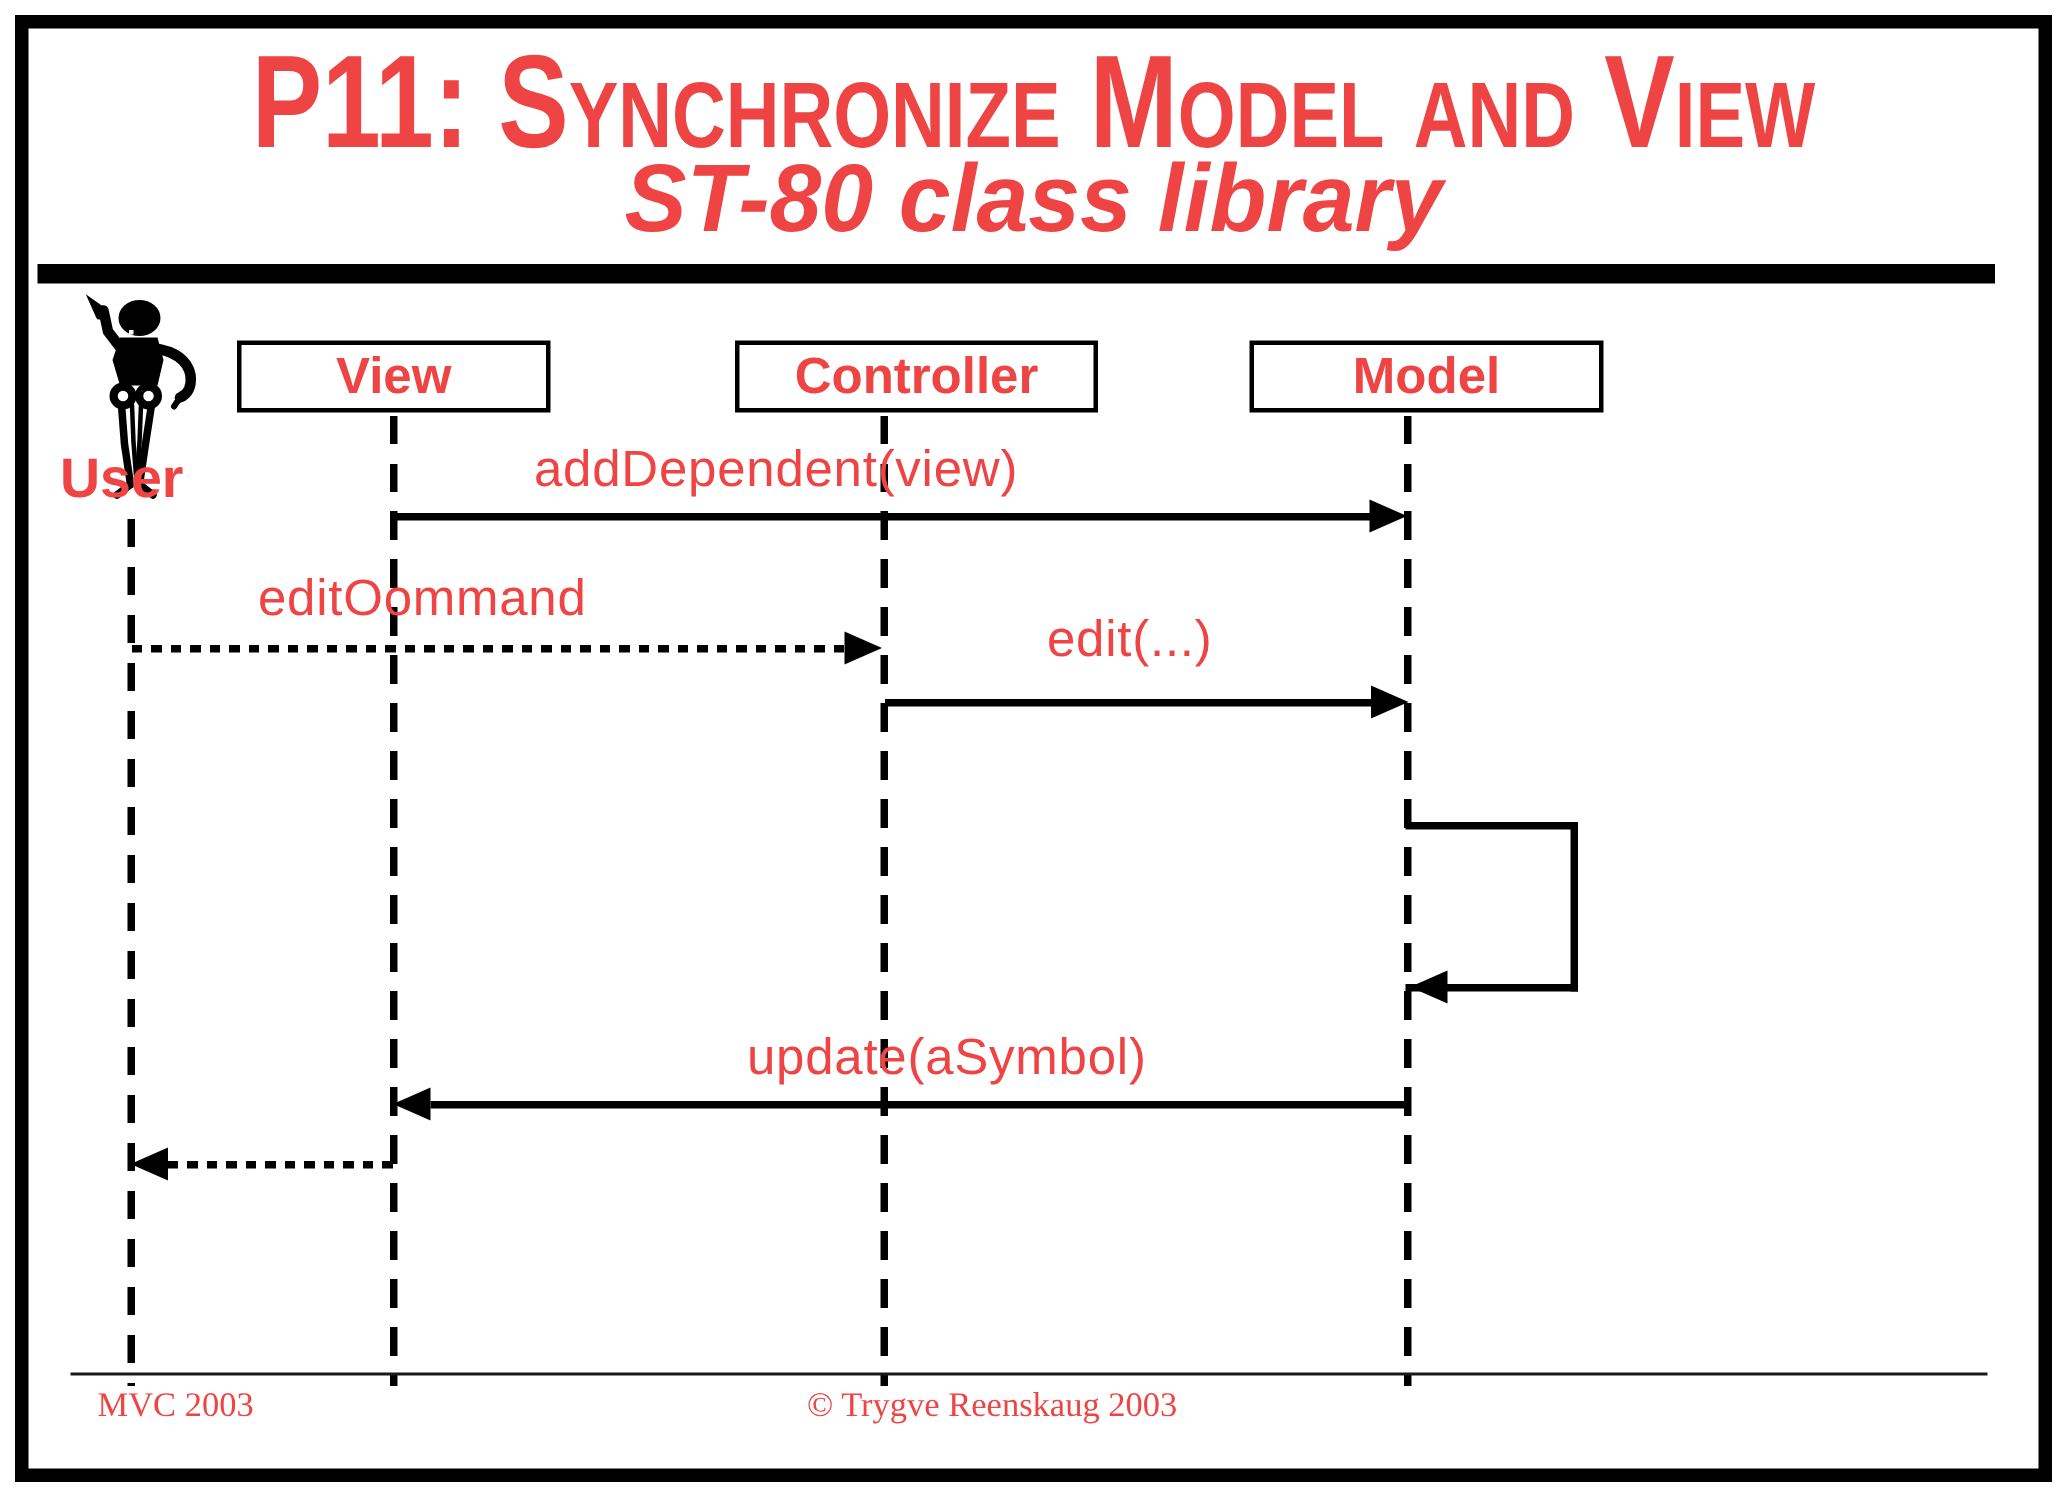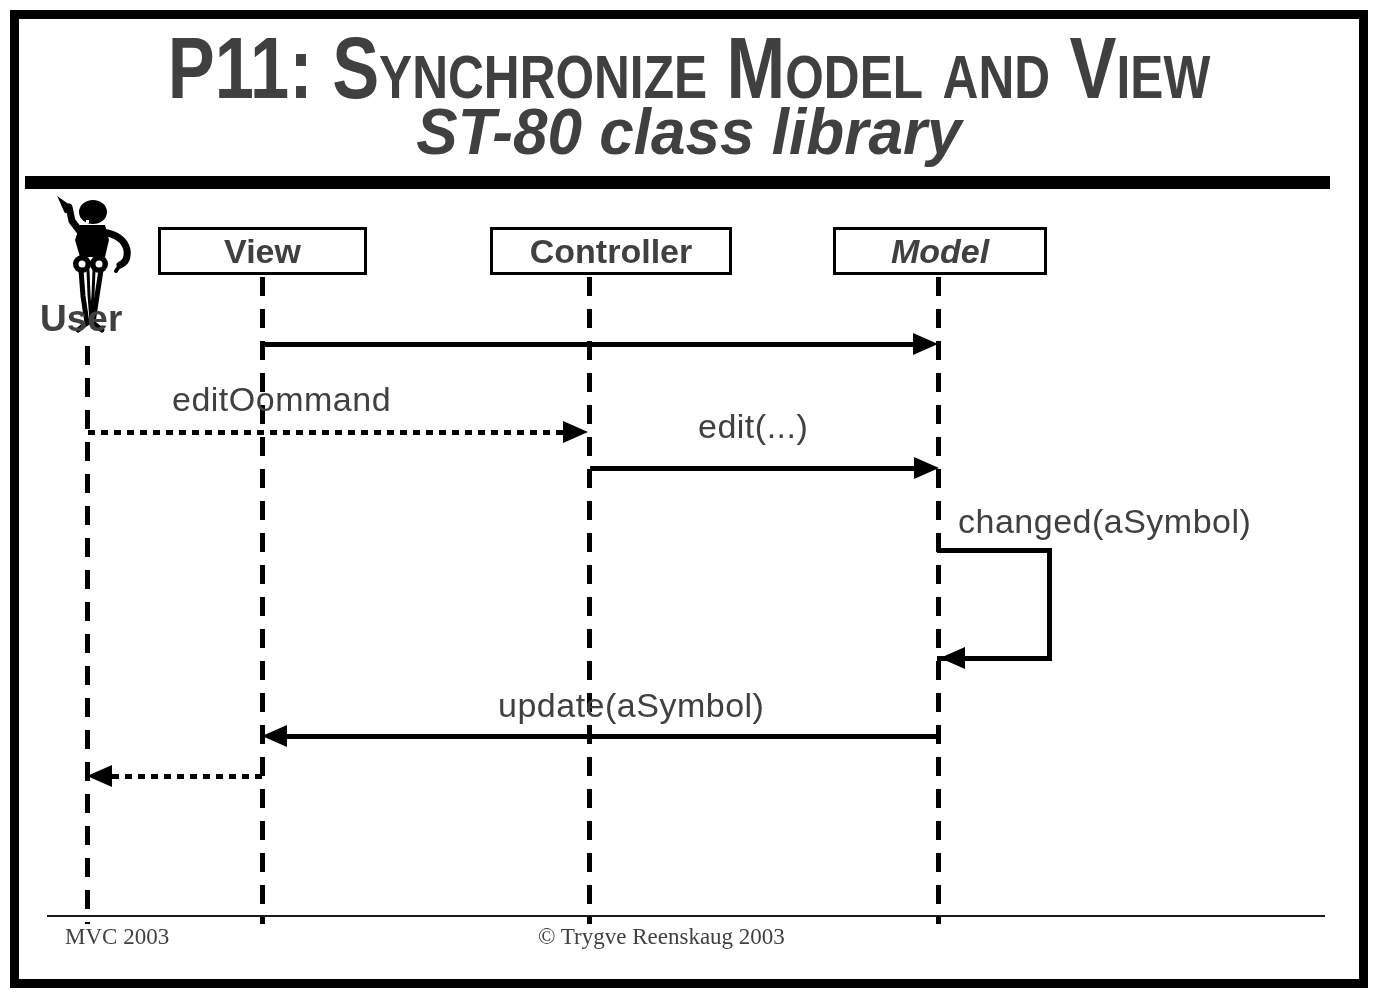--- a/index.html
+++ b/index.html
@@ -1,35 +1,35 @@
 <!DOCTYPE html>
 <html><head>
 <meta charset="utf-8">
 <style>
   html,body{margin:0;padding:0;background:#fff;}
   .slide{position:relative;width:1378px;height:998px;background:#fff;overflow:hidden;
-         font-family:"Liberation Sans",sans-serif;color:#404040;}
+         font-family:"Liberation Sans",sans-serif;color:#ef4444;}
   .frame{position:absolute;left:10px;top:10px;right:10px;bottom:10px;border:9px solid #000;}
 
   
   .title1{position:absolute;top:24px;left:0;width:100%;text-align:center;
           font-weight:bold;font-size:88px;line-height:1.0;font-variant:small-caps;
           transform:scaleX(0.80);white-space:nowrap;}
   .title2{position:absolute;top:100px;left:0;width:100%;text-align:center;
           font-weight:bold;font-style:italic;font-size:64px;line-height:1.0;
           transform:scaleX(0.97);white-space:nowrap;}
   .title-rule{position:absolute;left:25px;top:176px;width:1305px;height:13px;background:#000;}
 
   
   .obox{position:absolute;top:227px;height:48px;border:3px solid #000;box-sizing:border-box;
         display:flex;align-items:center;justify-content:center;
         font-weight:bold;font-size:34px;background:#fff;}
   .obox-view{left:158px;width:209px;}
   .obox-controller{left:490px;width:242px;}
-  .obox-model{left:833px;width:214px;font-style:italic;}
+  .obox-model{left:833px;width:236px;}
 
   
   .lifeline{position:absolute;width:5px;
             background:repeating-linear-gradient(to bottom,#000 0 19px,transparent 19px 32px);}
   .ll-user{left:85px;top:346px;height:578px;}
   .ll-view{left:260px;top:277px;height:647px;}
   .ll-controller{left:587px;top:277px;height:647px;}
   .ll-model{left:936px;top:277px;height:647px;}
 
   
@@ -123,32 +123,32 @@
   </div>
   <div class="obox obox-model">
     <span>Model</span>
   </div>
 
   <div class="lifeline ll-user"></div>
   <div class="lifeline ll-view"></div>
   <div class="lifeline ll-controller"></div>
   <div class="lifeline ll-model"></div>
 
+  <div class="mlabel m1-label">addDependent(view)</div>
   <div class="hline m1-line"></div>
   <div class="head-right m1-head"></div>
 
   <div class="mlabel m2-label">editOommand</div>
   <div class="hdotted m2-line"></div>
   <div class="head-right m2-head"></div>
 
   <div class="mlabel m3-label">edit(...)</div>
   <div class="hline m3-line"></div>
   <div class="head-right m3-head"></div>
 
-  <div class="mlabel m4-label">changed(aSymbol)</div>
   <div class="m4-loop"></div>
   <div class="head-left m4-head"></div>
 
   <div class="mlabel m5-label">update(aSymbol)</div>
   <div class="hline m5-line"></div>
   <div class="head-left m5-head"></div>
 
   <div class="hdotted m6-line"></div>
   <div class="head-left m6-head"></div>
 

